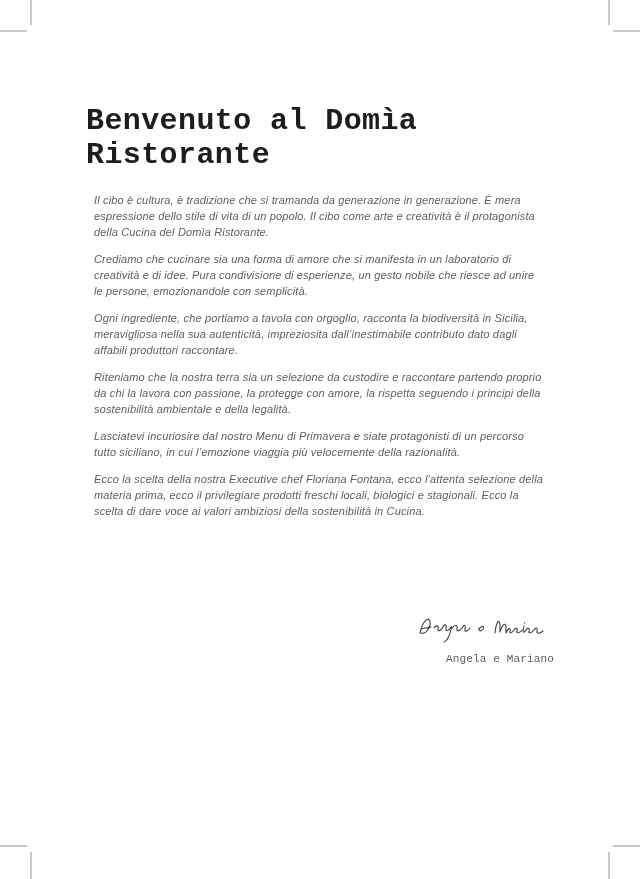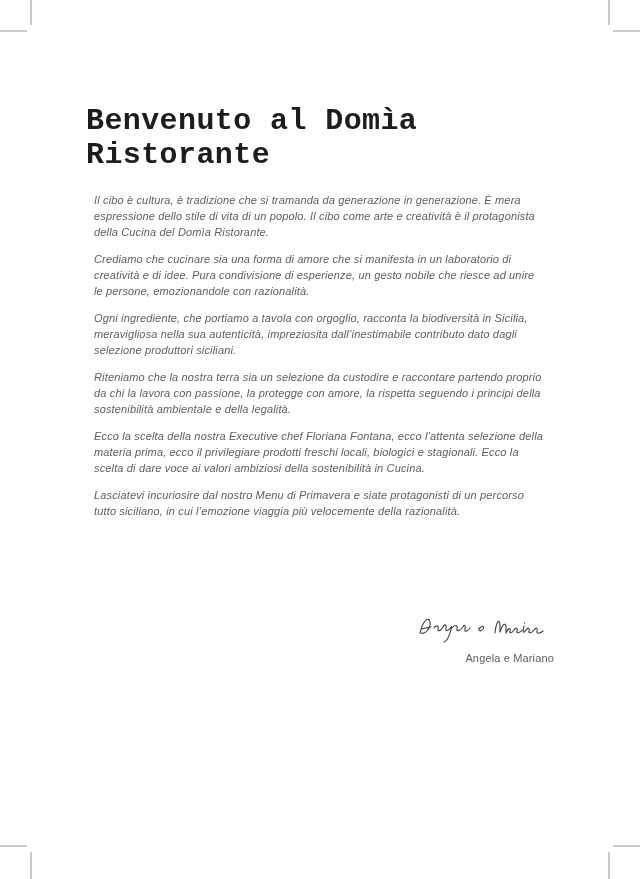--- a/index.html
+++ b/index.html
@@ -55,20 +55,21 @@
     font-size: 11px;
     line-height: 16px;
     letter-spacing: 0.15px;
     color: var(--body-color, #5e5e60);
   }
   .letter-body p.gap { margin-top: 11px; }
 
   .signature {
     margin-top: 92px;
     text-align: right;
+    font-family: Liberation Mono, monospace;
   }
   .signature svg {
     display: inline-block;
     margin: 0 6px 2px 0;
   }
   .sig-name, .sig-role {
     font-size: 11px;
     line-height: 15.5px;
     letter-spacing: 0.15px;
     color: var(--body-color, #5e5e60);
@@ -87,25 +88,25 @@
   <span class="crop v bl-v"></span>
   <span class="crop h br-h"></span>
   <span class="crop v br-v"></span>
 
   <main class="content">
 
     <h1 class="page-title">Benvenuto al Domìa Ristorante</h1>
 
     <section class="letter-body" id="letter-body">
         <p>Il cibo è cultura, è tradizione che si tramanda da generazione in generazione. È mera espressione dello stile di vita di un popolo. Il cibo come arte e creatività è il protagonista della Cucina del Domìa Ristorante.</p>
-        <p class="gap">Crediamo che cucinare sia una forma di amore che si manifesta in un laboratorio di creatività e di idee. Pura condivisione di esperienze, un gesto nobile che riesce ad unire le persone, emozionandole con razionalità.</p>
-        <p class="gap">Ogni ingrediente, che portiamo a tavola con orgoglio, racconta la biodiversità in Sicilia, meravigliosa nella sua autenticità, impreziosita dall’inestimabile contributo dato dagli selezione produttori siciliani.</p>
+        <p class="gap">Crediamo che cucinare sia una forma di amore che si manifesta in un laboratorio di creatività e di idee. Pura condivisione di esperienze, un gesto nobile che riesce ad unire le persone, emozionandole con semplicità.</p>
+        <p class="gap">Ogni ingrediente, che portiamo a tavola con orgoglio, racconta la biodiversità in Sicilia, meravigliosa nella sua autenticità, impreziosita dall’inestimabile contributo dato dagli affabili produttori raccontare.</p>
         <p class="gap">Riteniamo che la nostra terra sia un selezione da custodire e raccontare partendo proprio da chi la lavora con passione, la protegge con amore, la rispetta seguendo i principi della sostenibilità ambientale e della legalità.</p>
+        <p class="gap">Lasciatevi incuriosire dal nostro Menu di Primavera e siate protagonisti di un percorso tutto siciliano, in cui l’emozione viaggia più velocemente della razionalità.</p>
         <p class="gap">Ecco la scelta della nostra Executive chef Floriana Fontana, ecco l’attenta selezione della materia prima, ecco il privilegiare prodotti freschi locali, biologici e stagionali. Ecco la scelta di dare voce ai valori ambiziosi della sostenibilità in Cucina.</p>
-        <p class="gap">Lasciatevi incuriosire dal nostro Menu di Primavera e siate protagonisti di un percorso tutto siciliano, in cui l’emozione viaggia più velocemente della razionalità.</p>
       </section>
 
     <div class="signature">
       <svg width="132" height="34" viewBox="0 0 132 34" fill="none" stroke="#3f3f3f" stroke-width="1.1" stroke-linecap="round" stroke-linejoin="round">
         <path d="M4,22 C7,9 13,5 14,11 C15,17 9,24 5,22 M5,18 C9,17 12,16.5 15,16"></path>
         <path d="M18,17 C20,14 23,14 22,18 C21,21 25,20 27,16 C28,13 31,13 30,17 C29,21 33,20 35,16 C37,12 33,30 28,31"></path>
         <path d="M36,17 C39,13 42,14 41,18 C40,21 44,20 47,16 C48,13 50,14 49,18 C48,22 52,20 54,17"></path>
         <path d="M63,18 C66,14 69,15 67,18 C65,21 62,20 63,17"></path>
         <path d="M79,22 C80,12 83,7 84,13 L84,21 C86,14 89,11 90,15 L90,22 C92,17 95,16 94,20 C93,23 96,22 98,19 C100,16 102,17 101,20 C100,23 104,22 106,19"></path>
         <path d="M108,15 L107,20 C107,22 109,21 110,19 C112,16 114,17 113,20 C112,23 116,22 118,19 C120,16 122,17 121,20 C120,23 124,23 127,20"></path>

